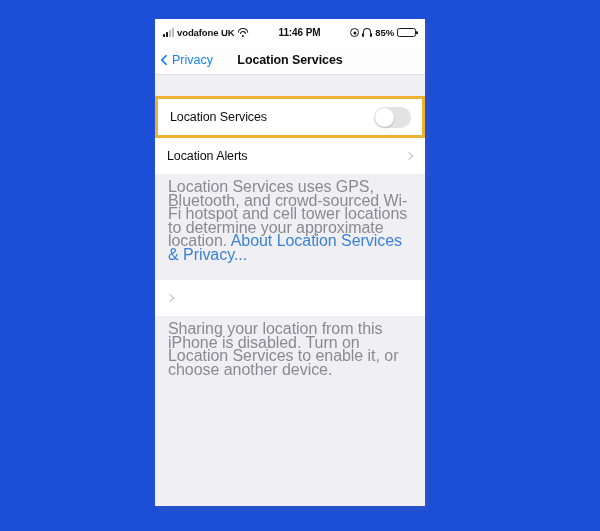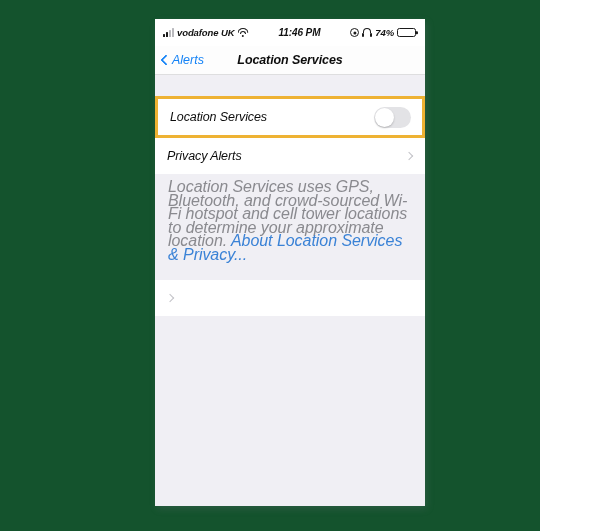--- a/index.html
+++ b/index.html
@@ -7,24 +7,23 @@
   html, body {
     width: 600px;
     height: 531px;
     background: #ffffff;
     font-family: "Liberation Sans", sans-serif;
     overflow: hidden;
   }
 
   #canvas {
     position: relative;
-    width: 540px;
+    width: 600px;
     height: 531px;
-    background: #14532d;
-    font-style: italic;
+    background: #1d4ed8;
   }
 
   
   .phone {
     position: absolute;
     left: 155px;
     top: 19px;
     width: 270px;
     height: 487px;
     background: #f0eff4;
@@ -207,62 +206,65 @@
       <div class="sb-center">
         <span class="clock">11:46 PM</span>
       </div>
       <div class="sb-right">
         <span class="loc-arrow-icon"></span>
         <span class="headphone-icon">
           <span class="band"></span>
             <span class="ear-l"></span>
             <span class="ear-r"></span>
         </span>
-        <span class="batt-pct">74%</span>
+        <span class="batt-pct">85%</span>
         <span class="battery-icon"><span class="fill"></span></span>
       </div>
     </div>
 
     <div class="nav-bar">
       <div class="back-btn">
         <span class="chev-back"></span>
-        <span class="back-label">Alerts</span>
+        <span class="back-label">Privacy</span>
       </div>
       <div class="nav-title">Location Services</div>
     </div>
 
     <div class="content">
 
       <div class="spacer-top"></div>
 
       <div class="group">
 
         <div class="highlight-wrap">
           <div class="row">
             <span class="row-label">Location Services</span>
             <span class="toggle">
               <span class="knob"></span>
             </span>
           </div>
         </div>
 
         <div class="row">
-          <span class="row-label">Privacy Alerts</span>
+          <span class="row-label">Location Alerts</span>
           <span class="chev-right"></span>
         </div>
       </div>
 
       <div class="footnote">
         <span>Location Services uses GPS, Bluetooth, and crowd-sourced Wi-Fi hotspot and cell tower locations to determine your approximate location. </span><span class="link">About Location Services &amp; Privacy...</span>
       </div>
 
       <div class="spacer-mid"></div>
 
       <div class="group">
         <div class="row">
           <span class="chev-right"></span>
         </div>
       </div>
 
+      <div class="footnote">
+        <span>Sharing your location from this iPhone is disabled. Turn on Location Services to enable it, or choose another device.</span>
+      </div>
 
     </div>
   </div>
 </div>
 
 </body></html>

